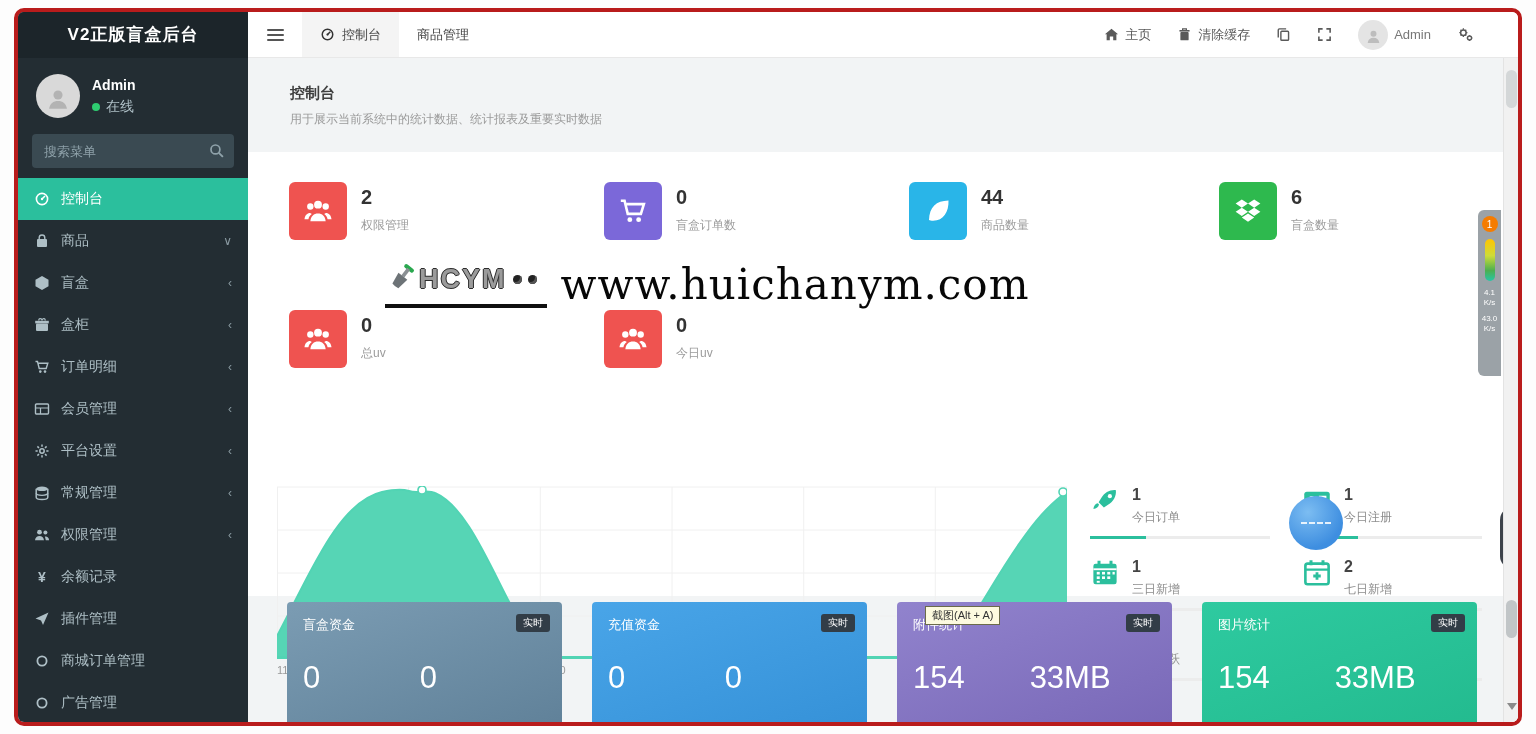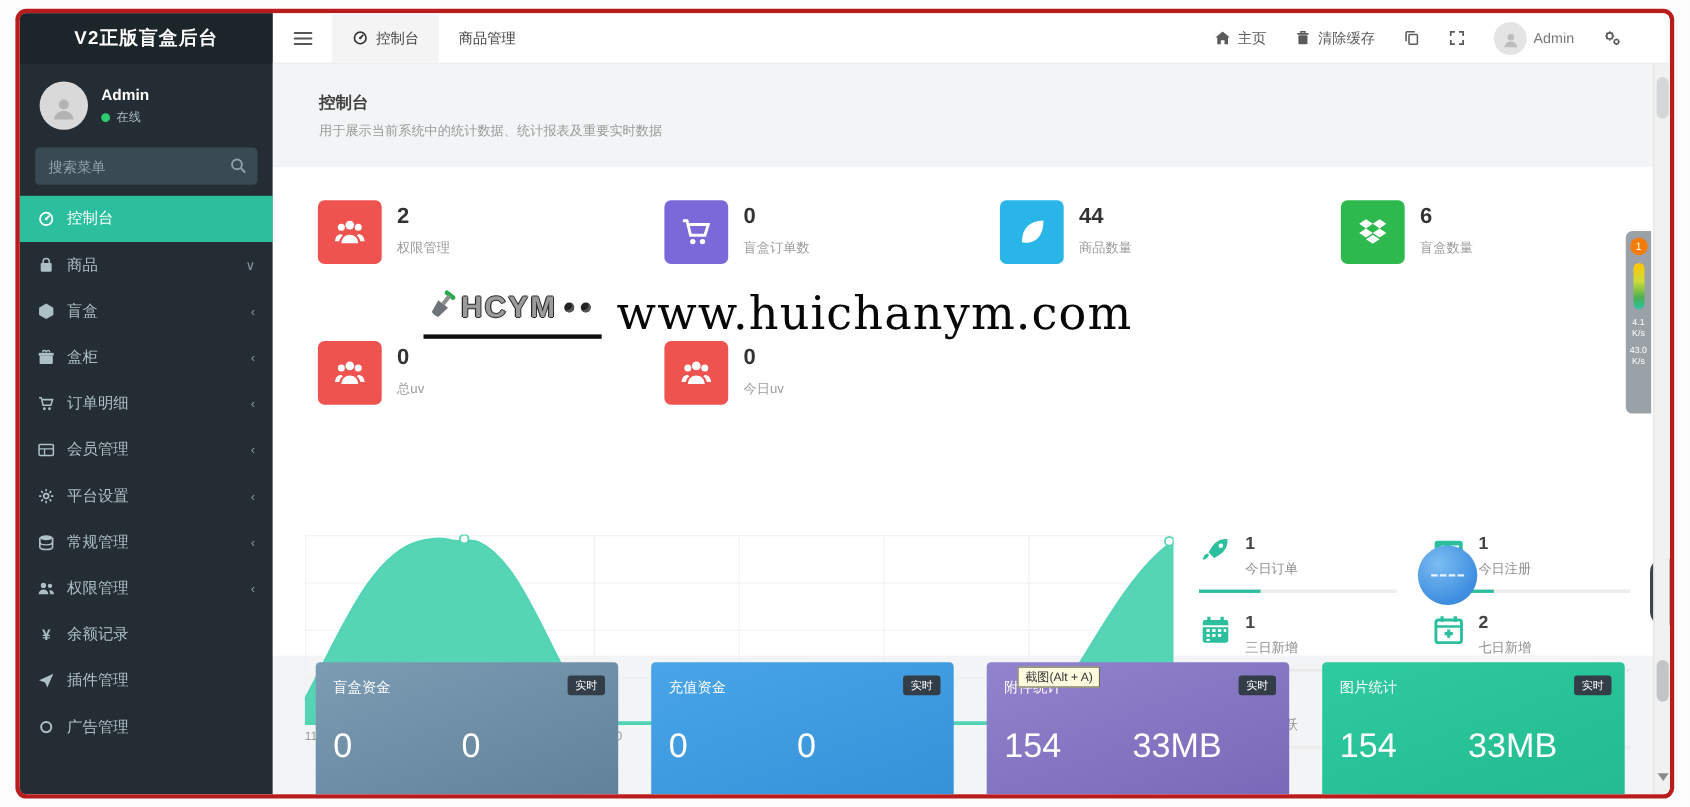--- a/index.html
+++ b/index.html
@@ -10,21 +10,21 @@
 
   
   .sidebar { position:absolute; left:0; top:0; bottom:0; width:230px; background:#232d33; color:#aebfc6; }
   .logo { height:46px; line-height:46px; text-align:center; background:#1c252a; color:#fff;
     font-size:17px; font-weight:bold; letter-spacing:1px; }
   .userpanel { display:flex; align-items:center; gap:12px; padding:16px 18px 14px 18px; }
   .avatar { width:44px; height:44px; border-radius:50%; background:#d9d9d9; display:flex;
     align-items:center; justify-content:center; overflow:hidden; flex:0 0 auto; }
   .avatar svg { width:26px; height:26px; color:#b3b3b3; margin-top:6px; }
   .uname { color:#fff; font-size:14px; font-weight:bold; }
-  .ustatus { font-size:11px; margin-top:5px; display:flex; align-items:center; gap:6px; }
+  .ustatus { font-size:14px; margin-top:5px; display:flex; align-items:center; gap:6px; }
   .dot { width:8px; height:8px; border-radius:50%; background:#2ecc71; display:inline-block; }
   .searchbox { margin:2px 14px 10px 14px; position:relative; }
   .searchbox input { width:100%; height:34px; background:#3a4a52; border:none; border-radius:4px;
     color:#eab308; font-size:13px; padding:0 40px 0 12px; outline:none; }
   .searchbox input::placeholder { color:#8fa2aa; }
   .searchbox .sic { position:absolute; right:9px; top:8px; width:17px; height:17px; color:#8fa2aa; }
   .menu { margin-top:4px; }
   .mitem { height:42px; display:flex; align-items:center; padding:0 16px; gap:11px;
     font-size:14px; color:#aebfc6; cursor:pointer; }
   .mitem .ic { width:16px; height:16px; flex:0 0 auto; }
@@ -362,20 +362,26 @@
         </div>
       <div class="mitem">
           <span class="yen">¥</span>
           <span>余额记录</span>
         </div>
       <div class="mitem">
           <svg class="ic">
             <use href="#i-plane"></use>
           </svg>
           <span>插件管理</span>
+        </div>
+      <div class="mitem">
+          <svg class="ic">
+            <use href="#i-ring"></use>
+          </svg>
+          <span>商城订单管理</span>
         </div>
       <div class="mitem">
           <svg class="ic">
             <use href="#i-ring"></use>
           </svg>
           <span>广告管理</span>
         </div>
     </div>
   </div>
 

